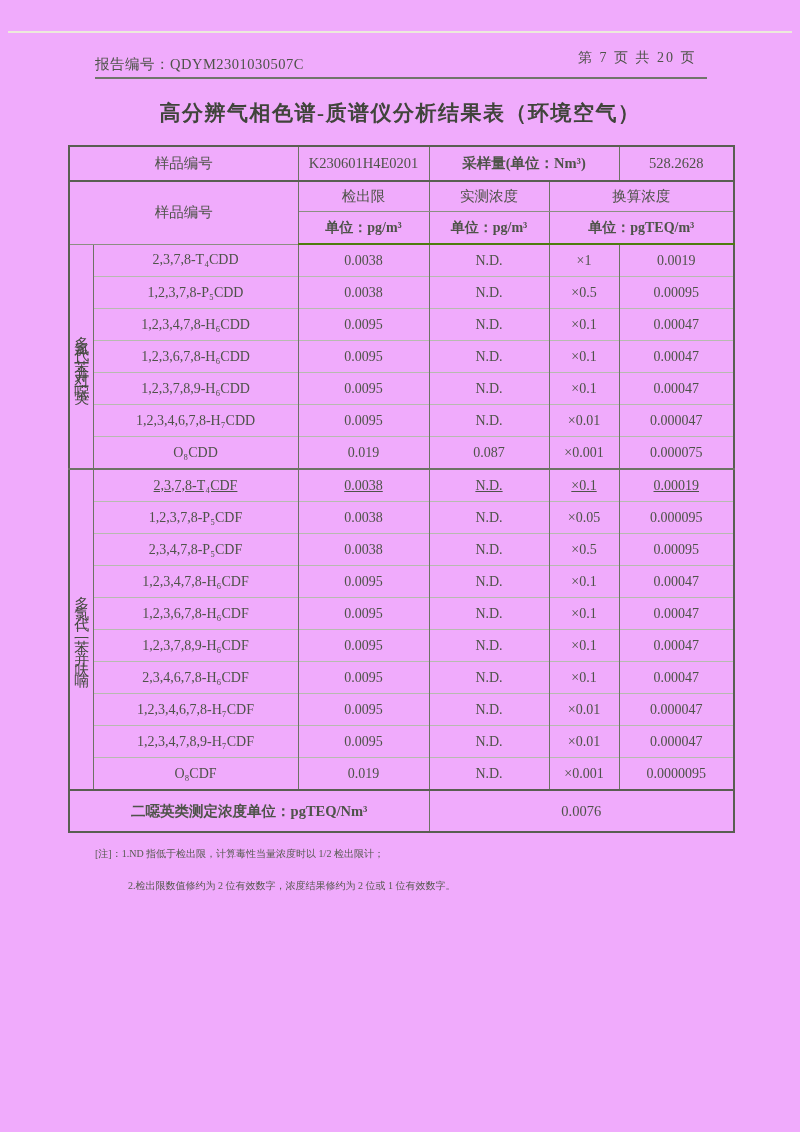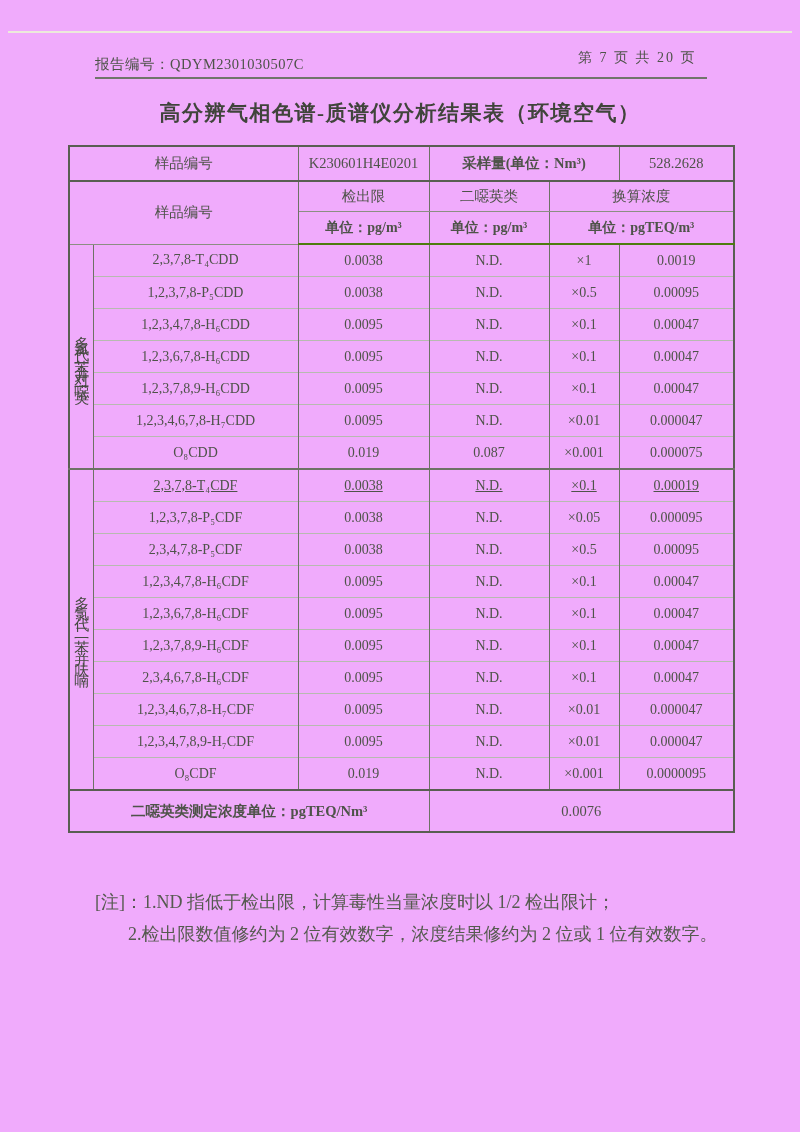--- a/index.html
+++ b/index.html
@@ -40,21 +40,21 @@
   tr.row-total td   { height:40px; border-top:2px solid #595e52; font-size:14.5px; }
 
   td.group-label { font-size:15px; color:#454a40; }
   .vtext {
     writing-mode:vertical-rl; text-orientation:upright;
     display:inline-block; line-height:1;
   }
   .group-0 .vtext { letter-spacing:6px; }
   .group-1 .vtext { letter-spacing:11px; }
 
-  .notes { position:absolute; left:95px; top:886px; font-size:18px; line-height:32px; color:#555a4f; }
+  .notes { position:absolute; left:95px; top:838px; font-size:10px; line-height:32px; color:#555a4f; }
   .notes .n-line2 { margin-left:50px; }
   .notes .n-line3 { margin-left:33px; }
 </style>
 </head>
 <body>
 
 <div class="page">
 
   <div class="scan-artifact"></div>
 
@@ -76,21 +76,21 @@
     <tbody>
       <tr class="row-sample">
         <td colspan="2">样品编号</td>
         <td>K230601H4E0201</td>
         <td colspan="2" class="bold">采样量(单位：Nm³)</td>
         <td>528.2628</td>
       </tr>
       <tr class="row-colhead">
         <td colspan="2" rowspan="2">样品编号</td>
         <td>检出限</td>
-        <td>二噁英类</td>
+        <td>实测浓度</td>
         <td colspan="2">换算浓度</td>
       </tr>
       <tr class="row-unit">
         <td class="bold">单位：pg/m³</td>
         <td class="bold">单位：pg/m³</td>
         <td colspan="2" class="bold">单位：pgTEQ/m³</td>
       </tr>
 
       <tr class="data-row">
           <td rowspan="7" class="group-label group-0"><span class="vtext">多氯代二苯并对二噁英</span></td>

